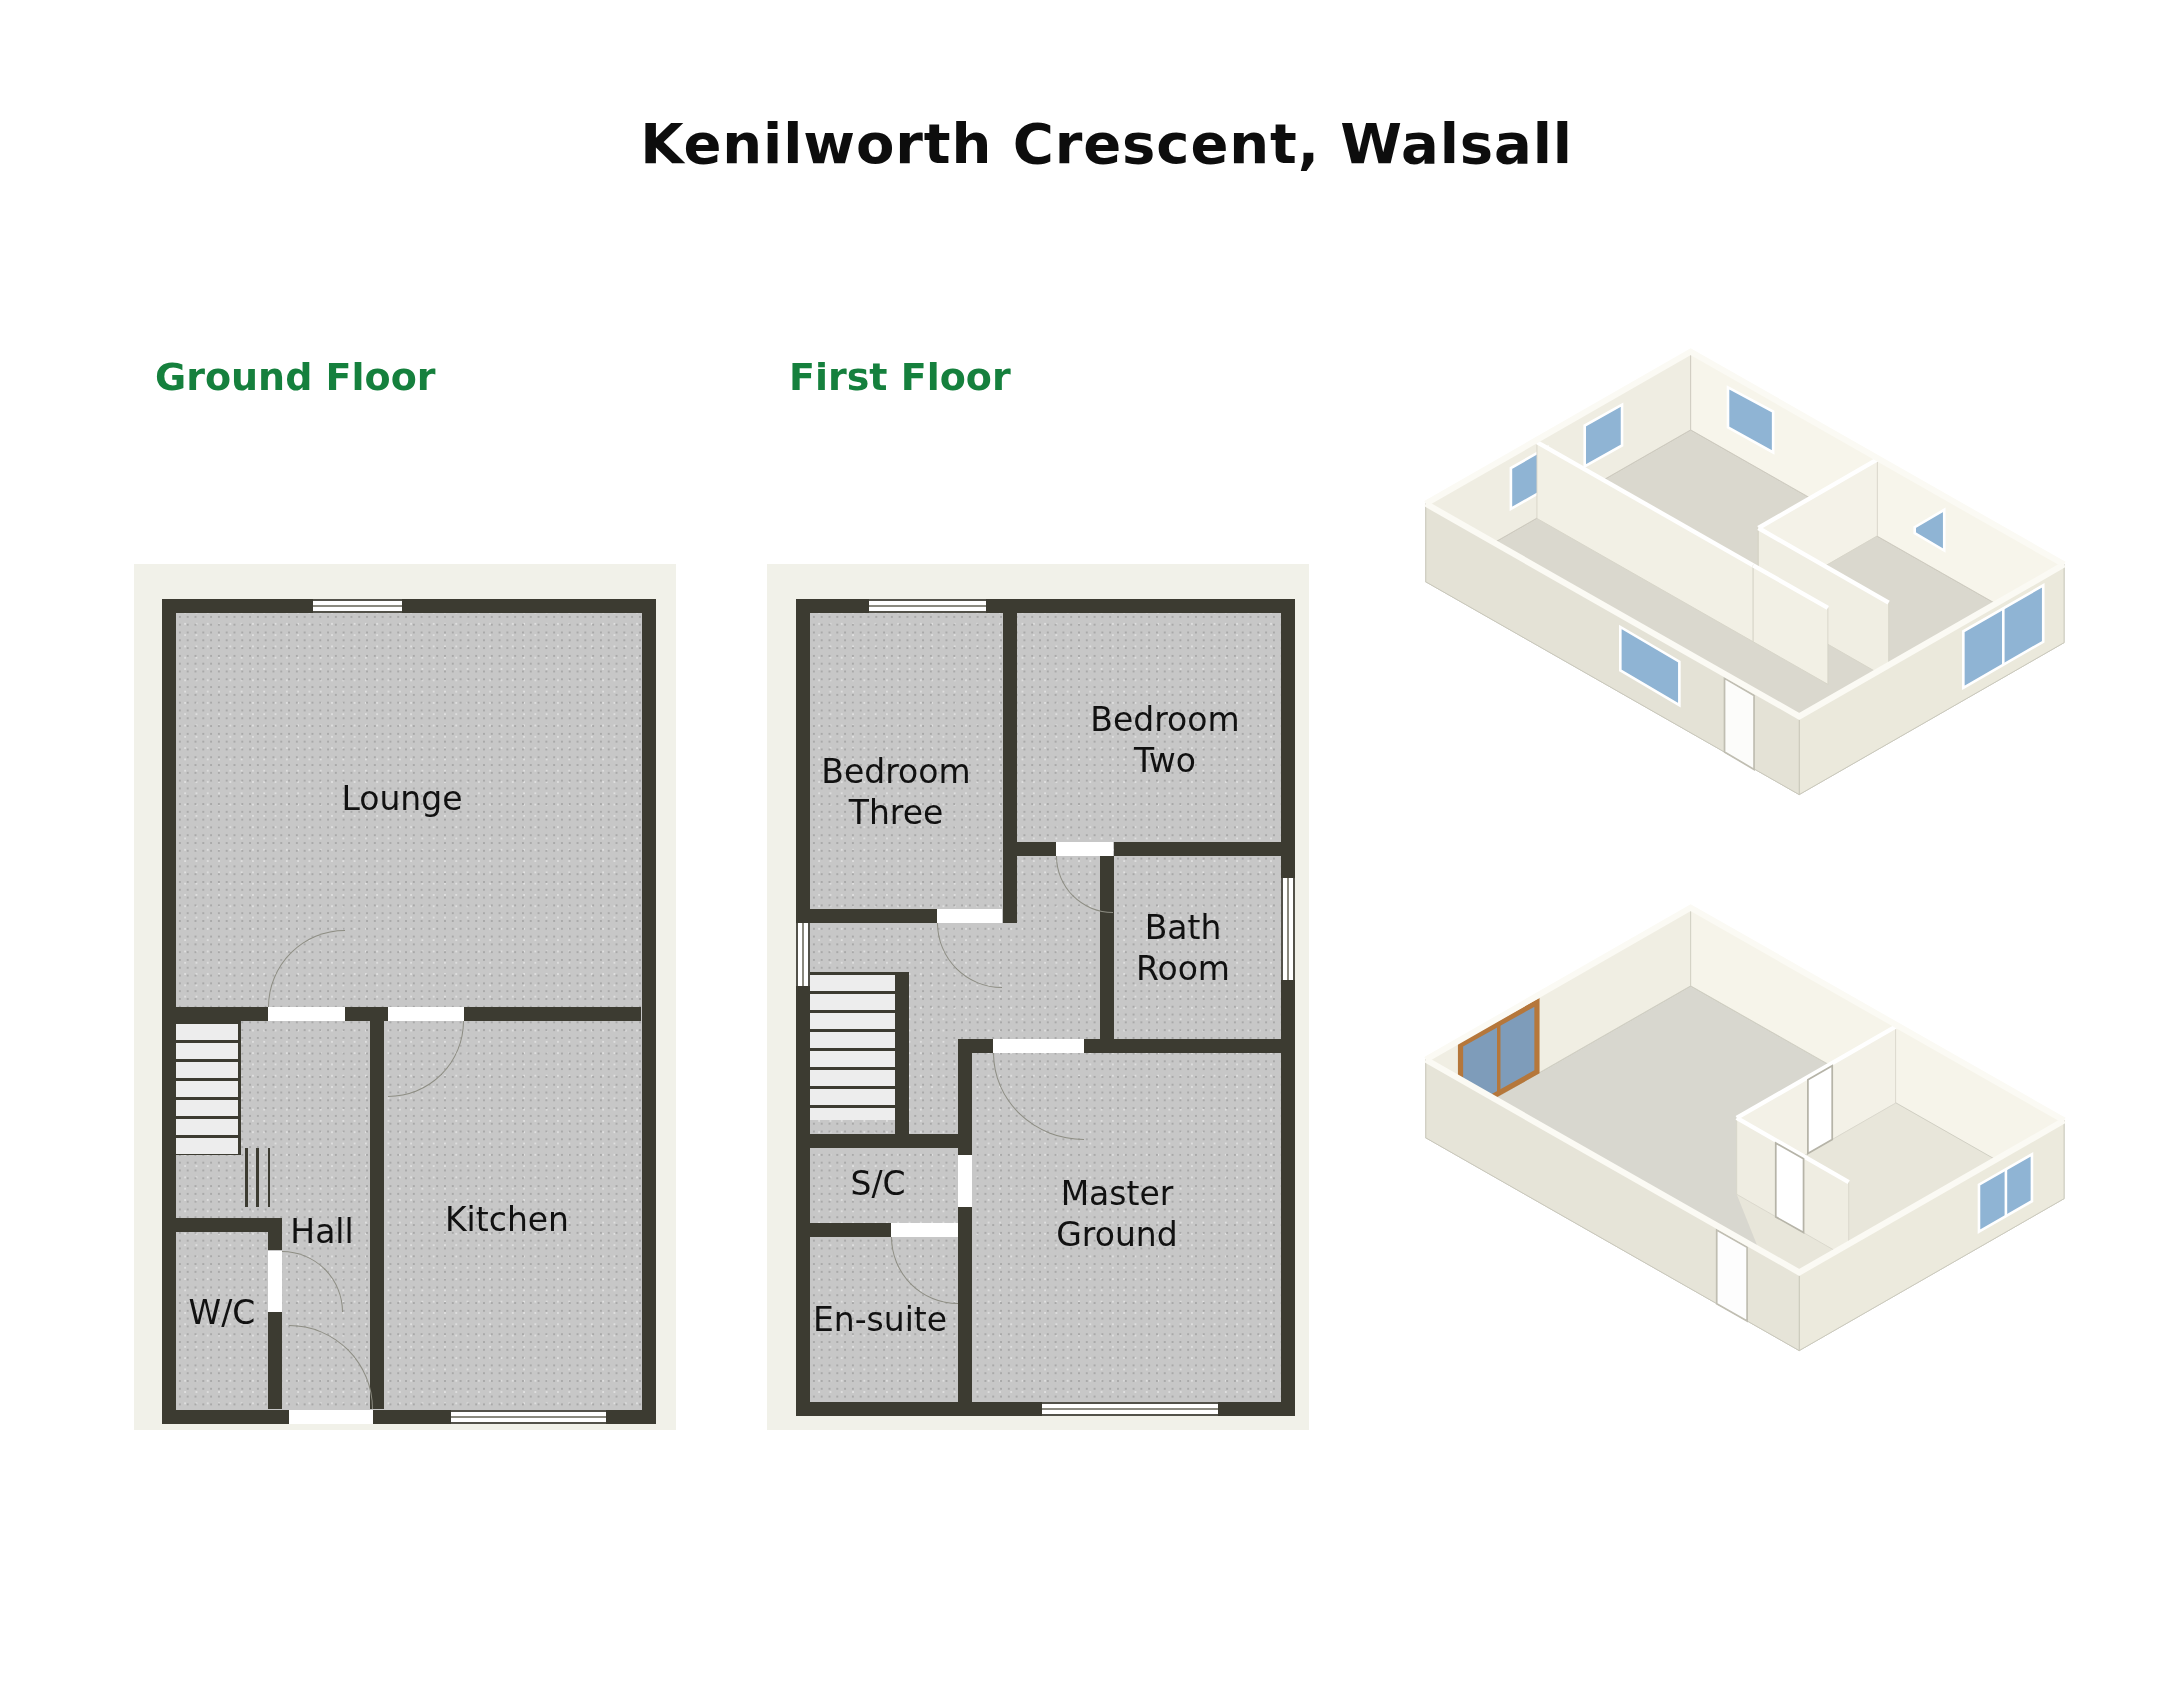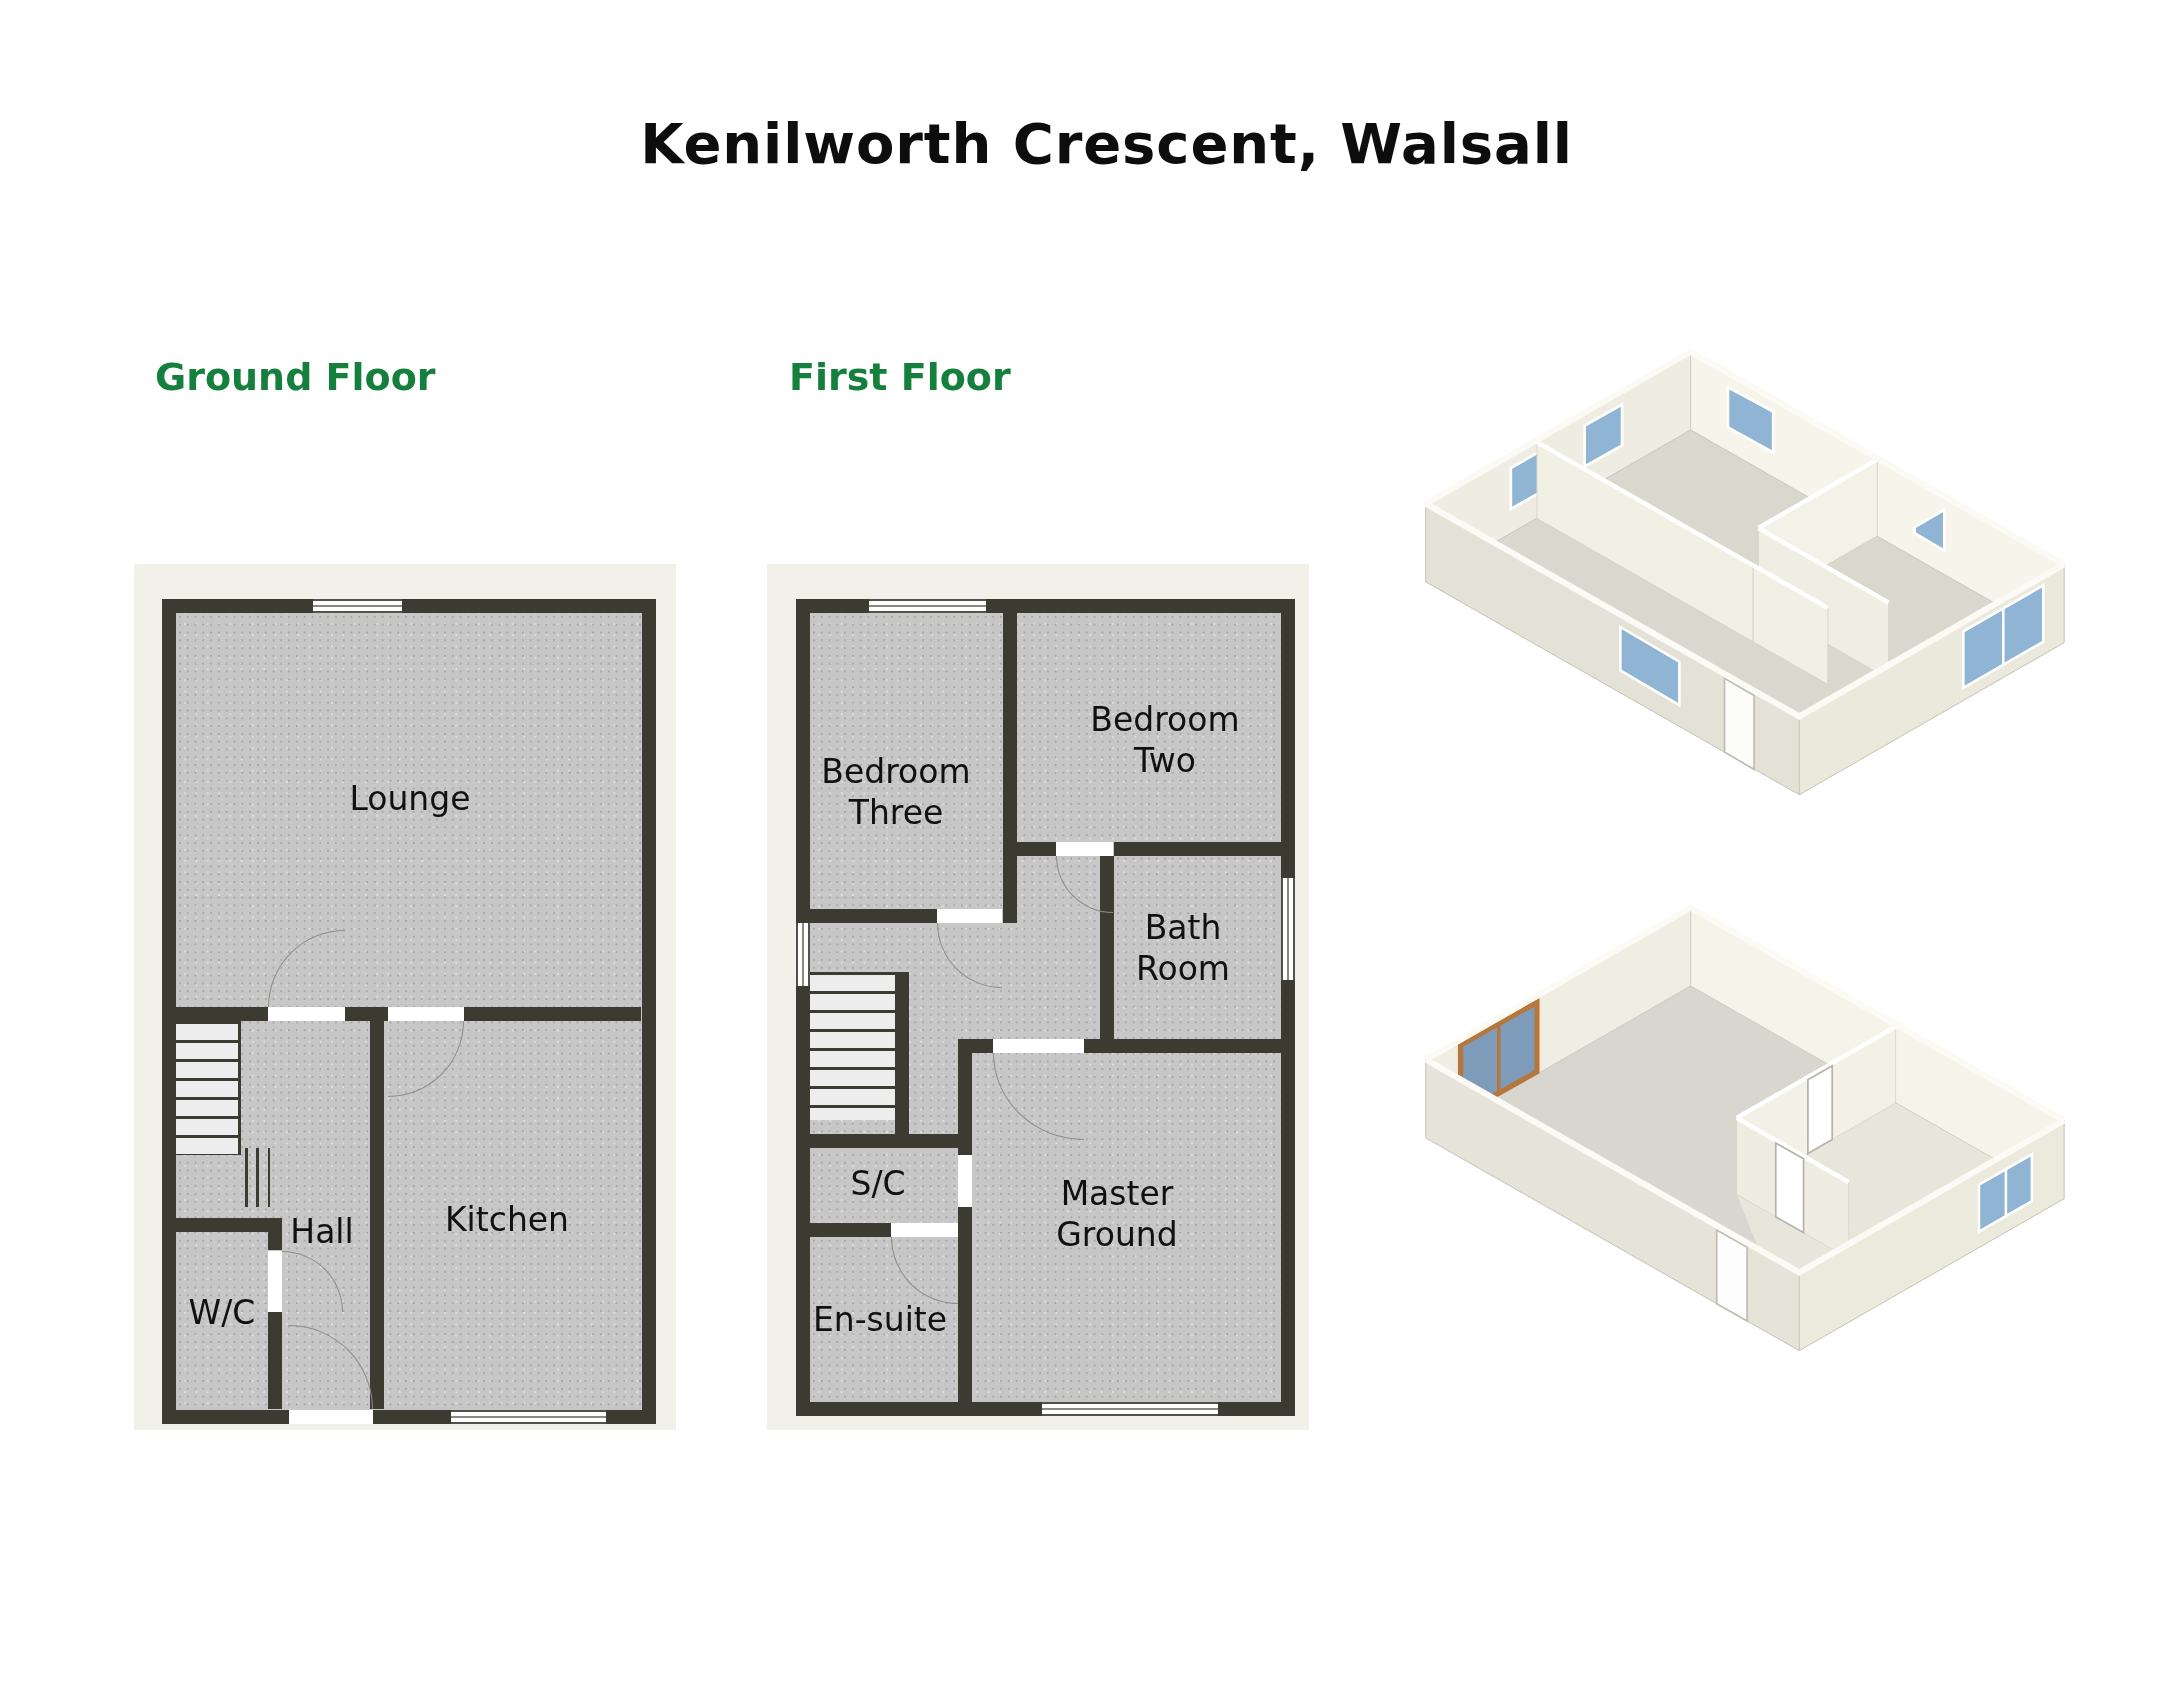--- a/index.html
+++ b/index.html
@@ -72,21 +72,21 @@
     <div class="gap" style="left:155px;top:846px;width:84px;height:14px;"></div>
 
     <div class="arc arc-tl" style="left:134px;top:366px;width:77px;height:77px;"></div>
     <div class="arc arc-br" style="left:254px;top:457px;width:76px;height:76px;"></div>
     <div class="arc arc-tr" style="left:148px;top:687px;width:61px;height:61px;"></div>
     <div class="arc arc-tr" style="left:155px;top:761px;width:84px;height:84px;"></div>
 
     <div class="stairs" style="left:42px;top:457px;width:65px;height:134px;"></div>
     <div class="hatch" style="left:111px;top:584px;width:31px;height:59px;"></div>
 
-    <div class="room-label" style="left:268px;top:235px;margin-left:8px;">Lounge</div>
+    <div class="room-label" style="left:268px;top:235px;">Lounge</div>
     <div class="room-label" style="left:188px;top:668px;">Hall</div>
     <div class="room-label" style="left:373px;top:656px;">Kitchen</div>
     <div class="room-label" style="left:88px;top:749px;">W/C</div>
   </div>
 
   <div class="plan" style="left:767px;top:564px;width:542px;height:866px;">
     <div class="floor-tex" style="left:43px;top:49px;width:472px;height:789px;"></div>
 
     <div class="wall" style="left:29px;top:35px;width:73px;height:14px;"></div>
     <div class="wall" style="left:219px;top:35px;width:309px;height:14px;"></div>

